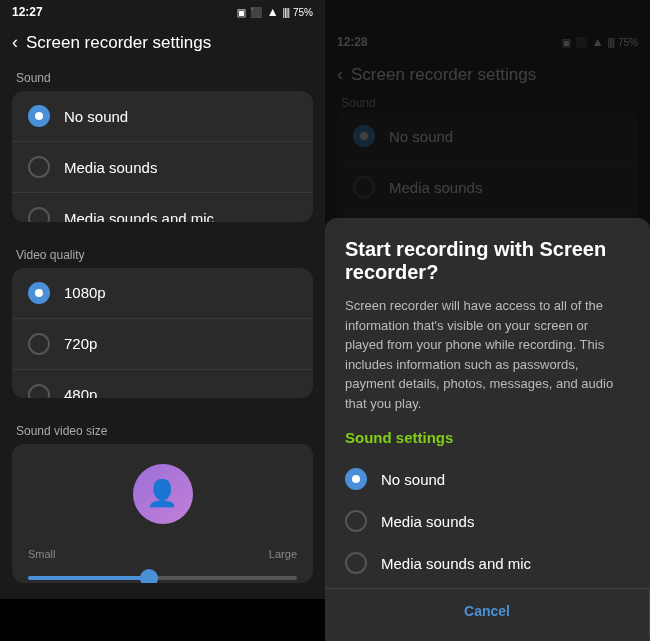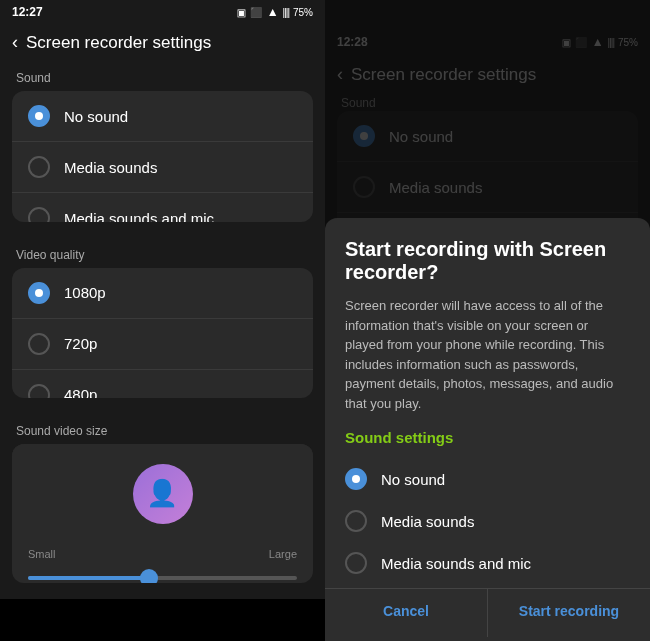--- a/index.html
+++ b/index.html
@@ -446,19 +446,18 @@
         <span class="option-label">Media sounds</span>
       </div>
       <div class="dialog-option">
         <div class="radio-outer"></div>
         <span class="option-label">Media sounds and mic</span>
       </div>
 
       <div class="dialog-btn-row">
         <button class="dialog-btn">Cancel</button>
         <div class="dialog-action-divider"></div>
-        <button class="dialog-btn">Start recording</button>
       </div>
 
     </div>
   </div>
 
 </div>
 
 </body></html>

